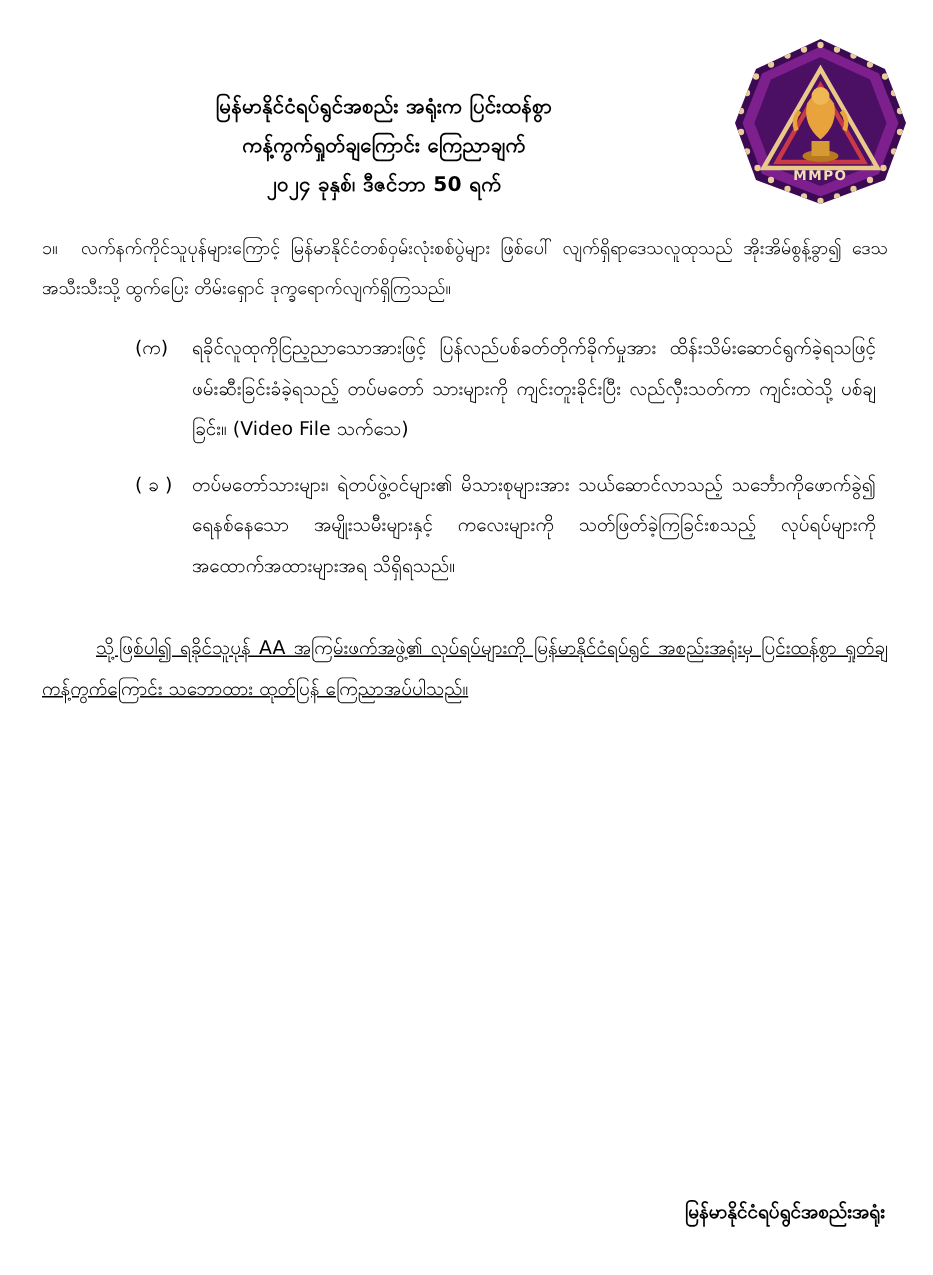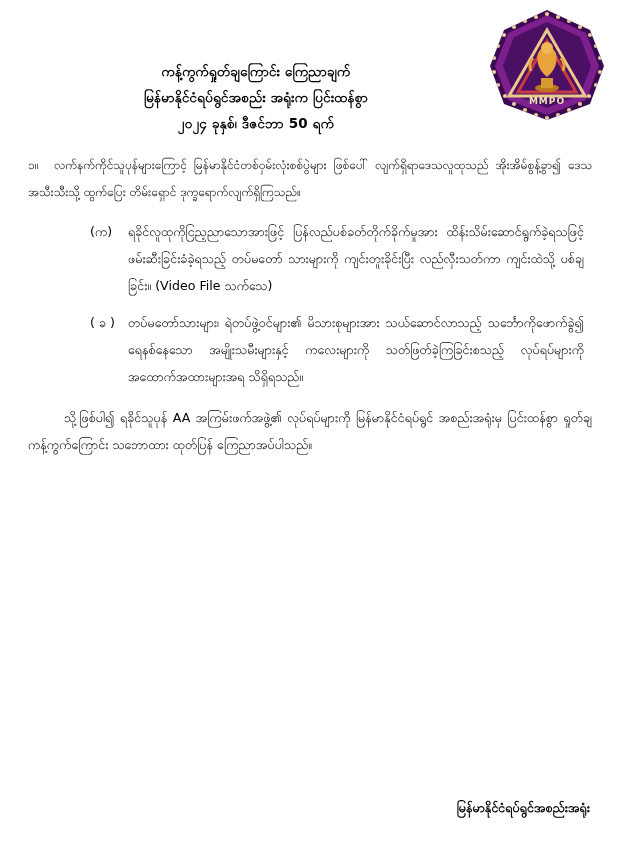--- a/index.html
+++ b/index.html
@@ -20,21 +20,21 @@
     position: relative;
     width: 622px;
     height: 850px;
     box-sizing: border-box;
     padding: 0;
   }
 
   
   .logo {
     position: absolute;
-    top: 8px;
+    top: 24px;
     right: 14px;
     width: 122px;
     height: 116px;
     text-decoration: underline;
   }
   .logo svg { display:block; }
 
   
   .heading {
     padding-top: 58px;
@@ -80,24 +80,25 @@
   }
   .sub .marker {
     position: absolute;
     left: 62px;
     top: 0;
     width: 36px;
     text-align: left;
   }
 
   .closing {
-    margin-top: 14px;
+    margin-top: 28px;
     font-size: 12.6px;
     line-height: 27px;
     text-align: justify;
+    text-decoration: underline;
   }
   .closing .lead {
     display: inline-block;
     width: 36px;
   }
 
   
   .signature {
     position: absolute;
     right: 32px;
@@ -165,22 +166,22 @@
         <circle cx="61" cy="40" r="6" fill="#f0b855"></circle>
         <path d="M47 50 q-5 6 -2 13" stroke="#e8a33d" stroke-width="3" fill="none"></path>
         <path d="M75 50 q5 6 2 13" stroke="#e8a33d" stroke-width="3" fill="none"></path>
       </g>
 
       <text x="61" y="96" text-anchor="middle" font-family="DejaVu Sans, sans-serif" font-size="9" font-weight="bold" fill="#f0e0b8" letter-spacing="1">MMPO</text>
     </svg>
   </div>
 
   <div class="heading">
+    <div class="line">မြန်မာနိုင်ငံရပ်ရွင်အစည်း အရုံးက ပြင်းထန်စွာ</div>
     <div class="line">ကန့်ကွက်ရှုတ်ချကြောင်း ကြေညာချက်</div>
-    <div class="line">မြန်မာနိုင်ငံရပ်ရွင်အစည်း အရုံးက ပြင်းထန်စွာ</div>
     <div class="line">၂၀၂၄ ခုနှစ်၊ ဒီဇင်ဘာ 50 ရက်</div>
   </div>
 
   <div class="body">
 
     <div class="para">
       <span class="num">၁။</span><span>လက်နက်ကိုင်သူပုန်များကြောင့် မြန်မာနိုင်ငံတစ်ဝှမ်းလုံးစစ်ပွဲများ ဖြစ်ပေါ် လျက်ရှိရာဒေသလူထုသည် အိုးအိမ်စွန့်ခွာ၍ ဒေသအသီးသီးသို့ ထွက်ပြေး တိမ်းရှောင် ဒုက္ခရောက်လျက်ရှိကြသည်။</span>
     </div>
 
 

